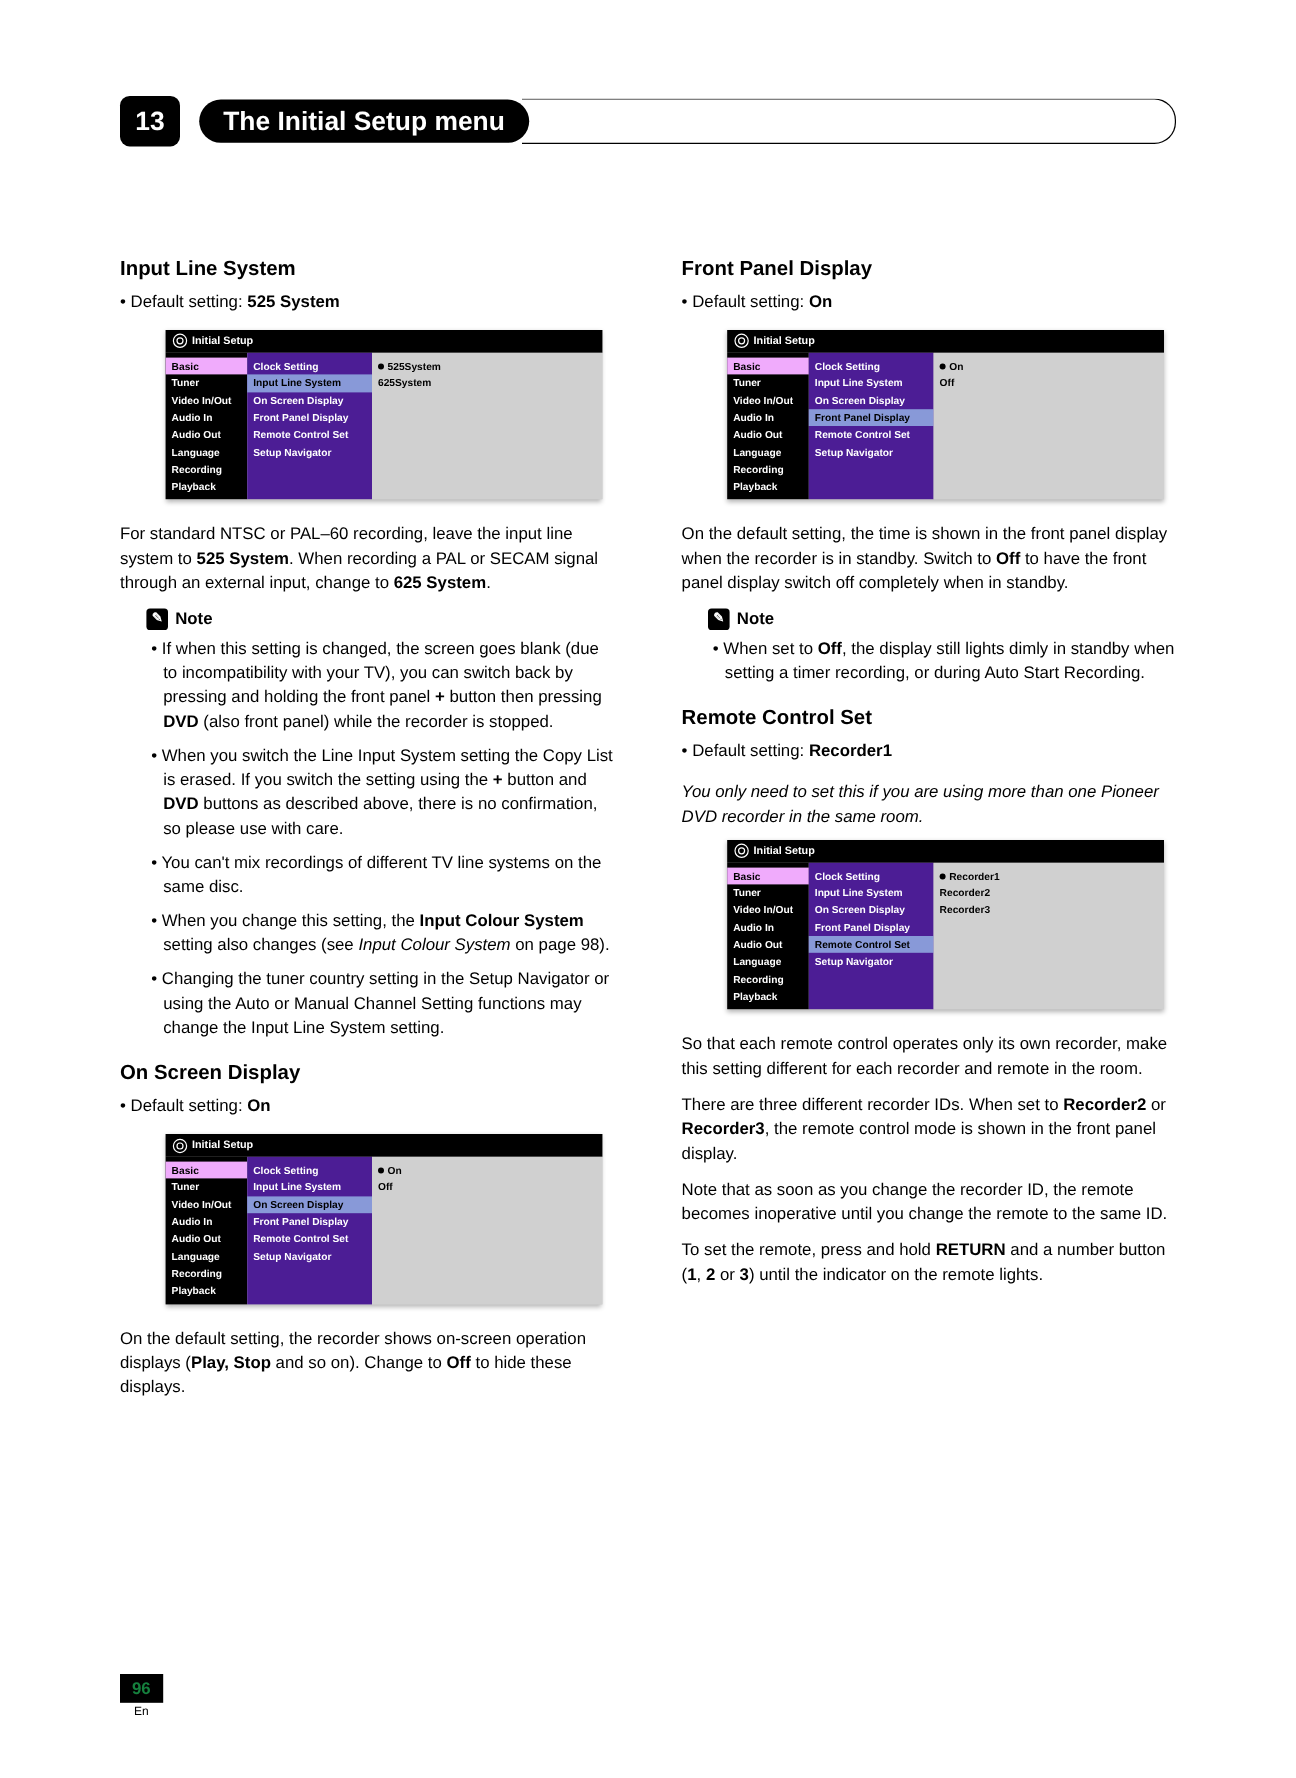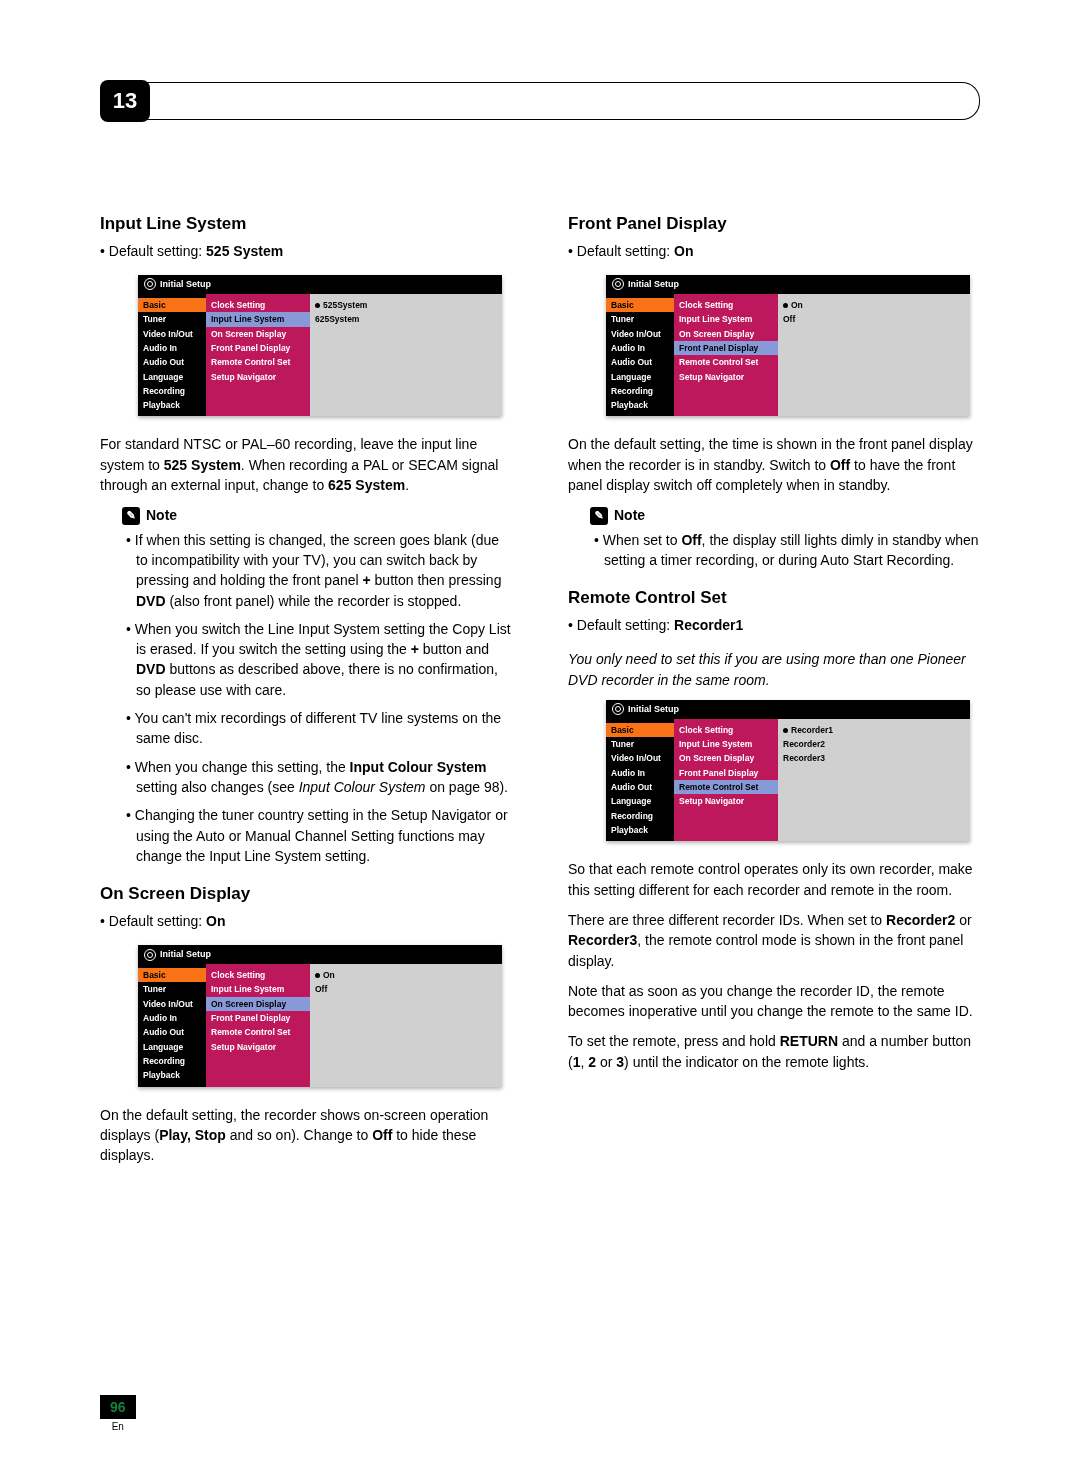--- a/index.html
+++ b/index.html
@@ -13,22 +13,22 @@
   h3{font-size:17px;font-weight:700;margin:0 0 4px 0}
   .bul{margin:2px 0 14px 0}
   .bul::before{content:"• "}
   .shot{margin:8px 0 18px 38px;background:#d0d0d0;padding:0;box-shadow:0 2px 4px rgba(0,0,0,.3);width:364px}
   .shot-title{background:#000;color:#fff;font-size:9px;font-weight:700;padding:3px 6px;display:flex;align-items:center;gap:4px}
   .disc{width:10px;height:10px;border:1px solid #fff;border-radius:50%;display:inline-block;position:relative}
   .disc::after{content:"";position:absolute;inset:2px;border:1px solid #fff;border-radius:50%}
   .shot-body{display:flex;font-size:8.5px;font-weight:700;color:#fff}
   .cat{background:#000;padding:4px 0;width:68px}
   .cat div{padding:1px 5px}
-  .cat .hi{background:#f97316;color:#000}
-  .mid{background:#be185d;padding:4px 0;width:104px}
+  .cat .hi{background:#f0abfc;color:#000}
+  .mid{background:#4c1d95;padding:4px 0;width:104px}
   .mid div{padding:1px 5px}
   .mid .hi{background:#8899d8;color:#000}
   .opt{background:#d0d0d0;color:#000;padding:4px 0;flex:1}
   .opt div{padding:1px 5px}
   .opt .sel::before{content:"";display:inline-block;width:5px;height:5px;background:#000;border-radius:50%;margin-right:3px;vertical-align:middle}
   .note-lbl{display:flex;align-items:center;gap:6px;margin:10px 0 4px 22px}
   .note-ico{width:18px;height:18px;background:#000;border-radius:3px;display:inline-flex;align-items:center;justify-content:center;color:#fff;font-size:11px;font-weight:700}
   .note-txt{font-weight:700;font-size:14px}
   ul.notes{margin:0 0 16px 26px;padding:0;list-style:none}
   ul.notes li{margin:0 0 8px 0;padding-left:10px;text-indent:-10px}
@@ -41,20 +41,21 @@
   b{font-weight:700}
   .arrow{display:inline-block;font-size:14px;vertical-align:middle}
 </style>
 </head>
 <body>
 
 <div class="page">
 
   <div class="hdr">
     <div class="chapnum">13</div>
+    <div class="pill">The Initial Setup menu</div>
     <div class="hdrline"></div>
   </div>
 
   <div class="cols">
 
     <div class="col">
 
       <h3>Input Line System</h3>
       <div class="bul">
         <span>Default setting: </span><b>525 System</b>

